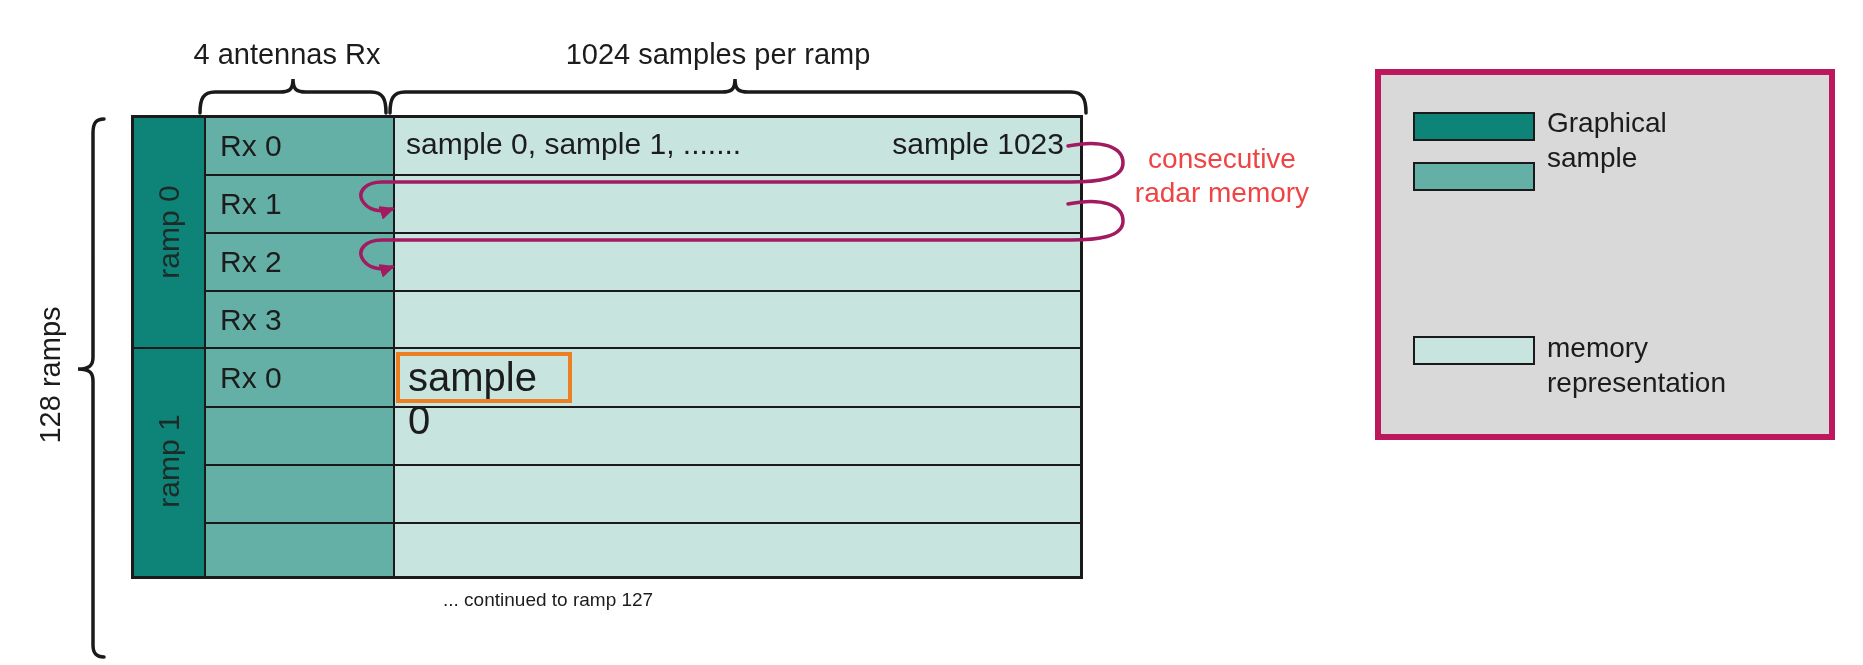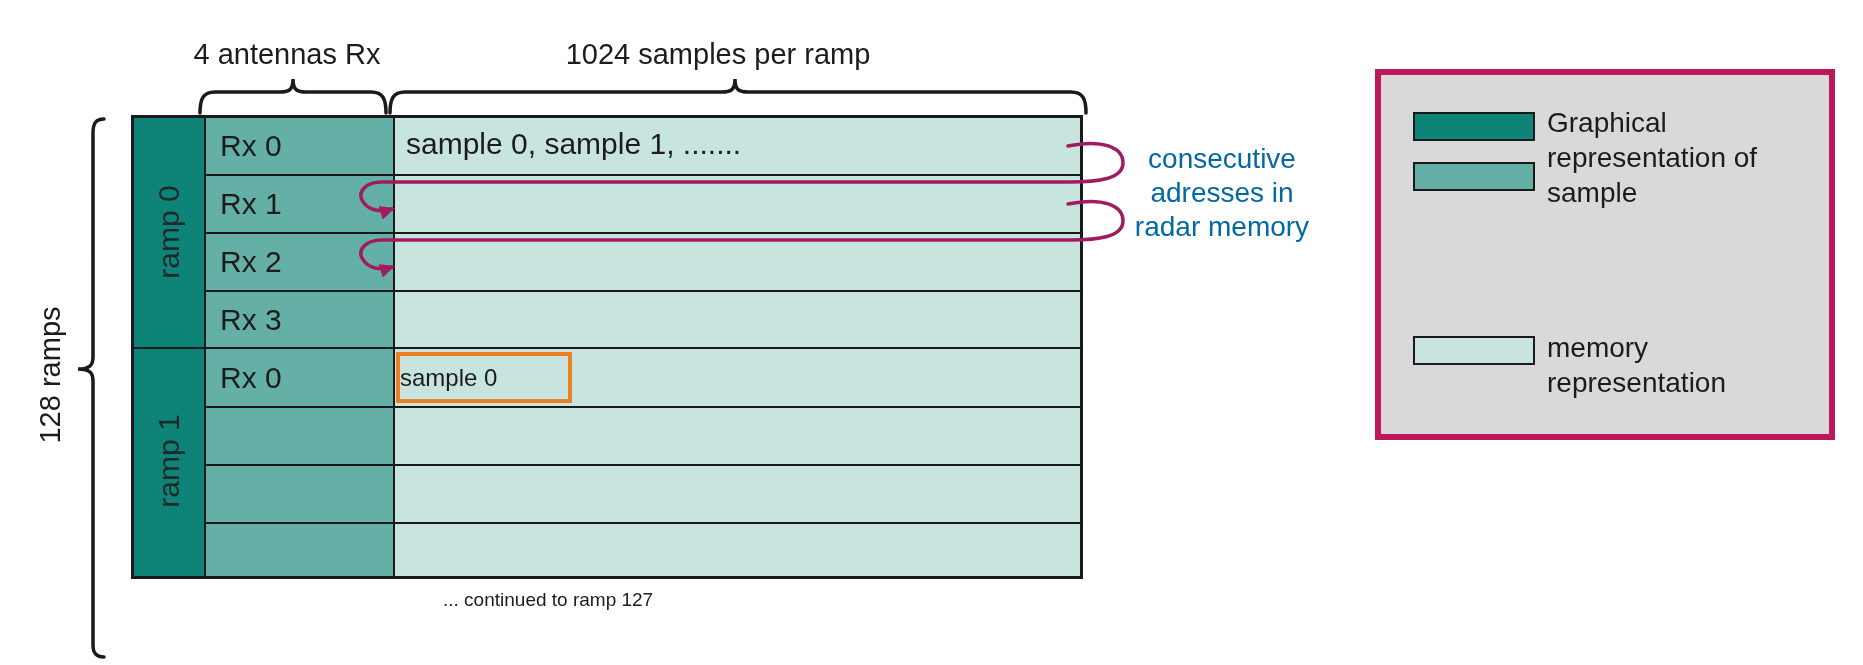--- a/index.html
+++ b/index.html
@@ -18,25 +18,25 @@
   .hline{left:70px;width:876px;height:2px;background:#1a1a1a;}
   .hline.full{left:0;width:946px;}
   .ramp-label{
     width:232px;height:30px;line-height:30px;text-align:center;font-size:30px;color:#1c2b28;
     transform-origin:center center;transform:translate(-50%,-50%) rotate(-90deg);
   }
   .rx-label{left:86px;height:72px;line-height:56px;font-size:30px;}
   .samples-row{left:258px;top:0;width:688px;height:56px;display:flex;justify-content:space-between;
     align-items:center;font-size:30px;padding:0 16px 5px 14px;}
   .hl-box{left:262px;top:234px;width:176px;height:51px;border:4px solid #ec7f22;}
-  .hl-box span{display:block;line-height:43px;padding-left:0;font-size:24px;}
+  .hl-box span{display:block;line-height:43px;padding-left:8px;font-size:40px;}
 
   
   .rot-left{left:50px;top:375px;transform:translate(-50%,-50%) rotate(-90deg);font-size:29px;white-space:nowrap;}
-  .annotation{left:1107px;top:142px;width:230px;text-align:center;color:#0369a1;
+  .annotation{left:1107px;top:142px;width:230px;text-align:center;color:#ef4444;
     font-size:28px;line-height:34px;}
 
   
   .legend{left:1375px;top:69px;width:460px;height:371px;background:#d9d9d9;border:6px solid #be185d;}
   .swatch{left:32px;width:122px;height:29px;border:2px solid #1a1a1a;}
   .sw1{top:37px;background:#0e8478;}
   .sw2{top:87px;background:#64b0a6;}
   .sw3{top:261px;background:#c8e4df;}
   .legend-text{left:166px;width:270px;font-size:28px;line-height:35px;}
   .lt1{top:30px;}
@@ -71,41 +71,40 @@
 
     <div class="abs rx-label" style="top:0px">Rx 0</div>
     <div class="abs rx-label" style="top:58px">Rx 1</div>
     <div class="abs rx-label" style="top:116px">Rx 2</div>
     <div class="abs rx-label" style="top:174px">Rx 3</div>
 
     <div class="abs rx-label" style="top:232px">Rx 0</div>
 
     <div class="abs samples-row">
       <span>sample 0, sample 1, .......</span>
+      <span>sample 1023</span>
     </div>
 
     <div class="abs hl-box">
       <span>sample 0</span>
     </div>
   </div>
 
   <div class="abs lbl" style="left:443px;top:589px;font-size:19px;text-align:center;">... continued to ramp 127</div>
 
   <div class="abs annotation">
     <div>consecutive</div>
-    <div>adresses in</div>
     <div>radar memory</div>
   </div>
 
   <div class="abs legend">
     <div class="abs swatch sw1"></div>
     <div class="abs swatch sw2"></div>
     <div class="abs legend-text lt1">
       <div>Graphical</div>
-      <div>representation of</div>
       <div>sample</div>
     </div>
     <div class="abs swatch sw3"></div>
     <div class="abs legend-text lt2">
       <div>memory</div>
       <div>representation</div>
     </div>
   </div>
 
   <svg class="overlay" width="1863" height="665" viewBox="0 0 1863 665">

